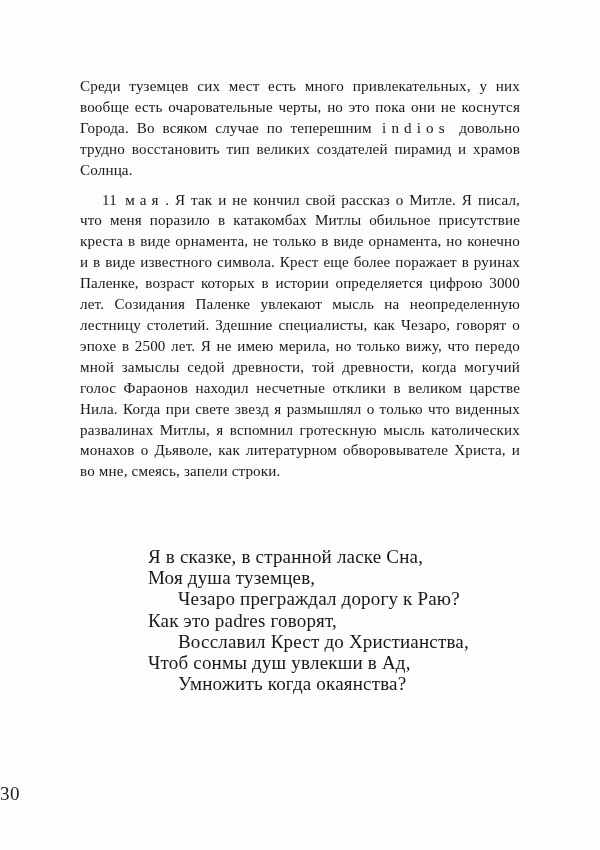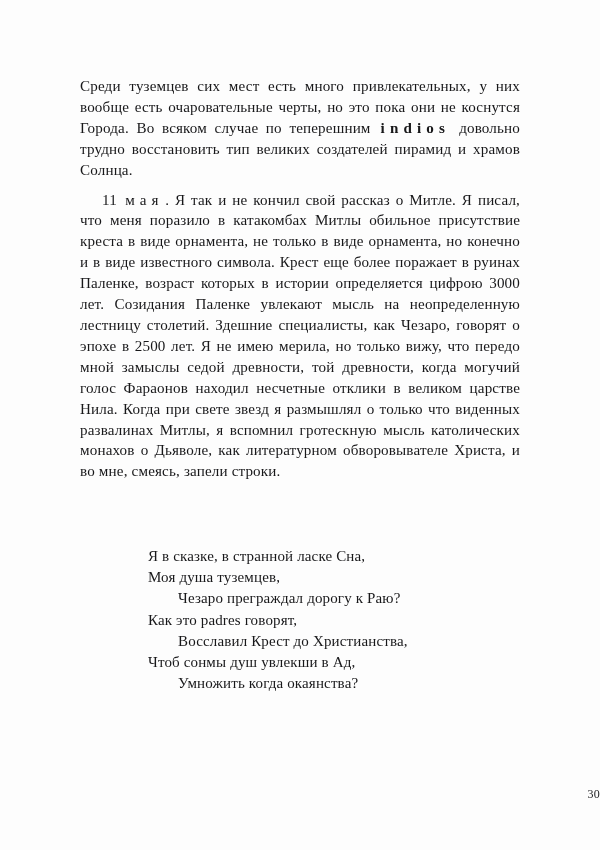--- a/index.html
+++ b/index.html
@@ -52,48 +52,47 @@
   }
 
   
   .spaced {
     letter-spacing: 0.34em;
     padding-left: 0.16em;
     padding-right: 0.10em;
   }
   .latin {
     font-family: "Liberation Serif", "DejaVu Serif", serif;
-    font-weight: bold;
   }
 
   
   .verse {
     position: absolute;
     left: 80px;
     top: 546px;
     width: 440px;
-    font-size: 15px;
+    font-size: 19px;
     line-height: 21.2px;
     letter-spacing: 0.01em;
   }
   .verse .vline {
     margin: 0;
     white-space: pre;
   }
   .verse .vline.lvl0 { padding-left: 68px; }
   .verse .vline.lvl1 { padding-left: 98px; }
 
   
   .folio {
     position: absolute;
     left: 0;
     top: 786px;
     width: 600px;
-    text-align: right;
-    font-size: 12px;
+    text-align: left;
+    font-size: 19px;
     line-height: 16px;
     letter-spacing: 0.02em;
     color: #1c1c1e;
   }
 </style>
 </head>
 <body>
 
 <div class="page">
 

